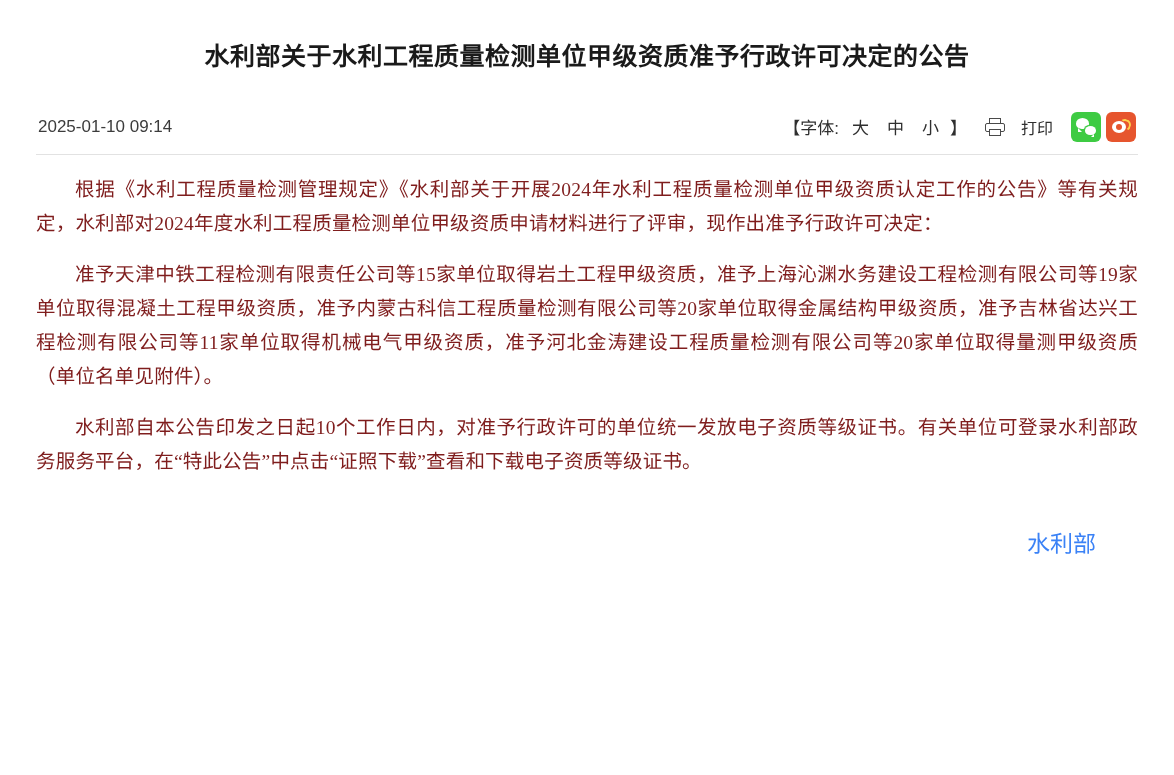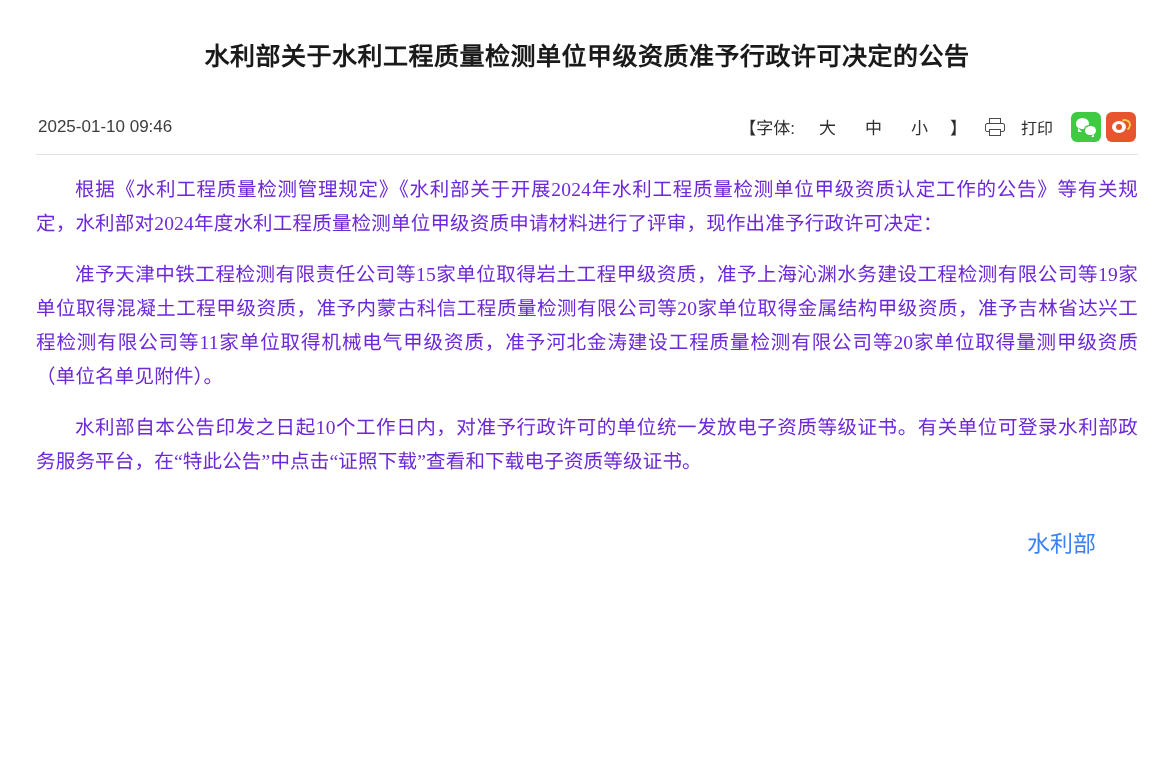--- a/index.html
+++ b/index.html
@@ -56,21 +56,21 @@
     align-items: center;
     gap: 18px;
   }
 
   .font-size-group {
     font-family: "Liberation Sans", "DejaVu Sans", sans-serif;
     font-size: 17px;
     color: #2f2f2f;
     display: flex;
     align-items: center;
-    gap: 15px;
+    gap: 4px;
     white-space: nowrap;
     justify-content: flex-end;
   }
   .font-size-group .bracket {
     font-size: 17px;
   }
   .fs-label { margin-right: 2px; }
   .fs-opt {
     cursor: pointer;
     padding: 0 7px;
@@ -203,21 +203,21 @@
 
   .divider {
     border: 0;
     border-top: 1px solid #e2e2e2;
     margin: 0 0 18px 0;
   }
 
   .body-text {
     font-size: 19.5px;
     line-height: 34px;
-    color: #6d28d9;
+    color: #7f1d1d;
     letter-spacing: 0.2px;
   }
   .body-text p {
     margin: 0 0 17px 0;
     text-align: justify;
     text-justify: inter-ideograph;
   }
   .indent {
     text-indent: 2em;
   }
@@ -241,21 +241,21 @@
   }
 </style>
 </head>
 <body>
 
 <div class="page">
 
   <h1 class="doc-title">水利部关于水利工程质量检测单位甲级资质准予行政许可决定的公告</h1>
 
   <div class="meta-bar">
-    <div class="meta-date">2025-01-10 09:46</div>
+    <div class="meta-date">2025-01-10 09:14</div>
 
     <div class="meta-tools">
 
       <div class="font-size-group">
         <span class="bracket fs-label">【字体:</span>
         <span class="fs-opt">大</span>
         <span class="fs-opt">中</span>
         <span class="fs-opt">小</span>
         <span class="bracket">】</span>
       </div>

